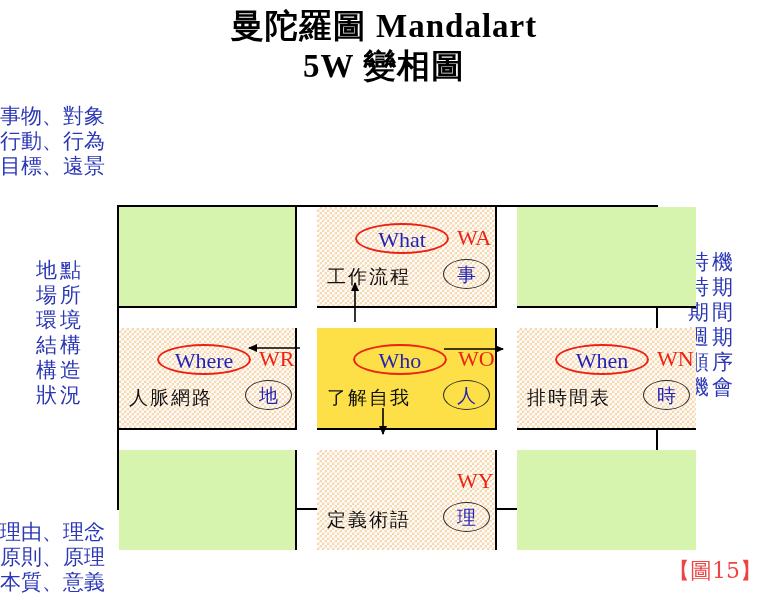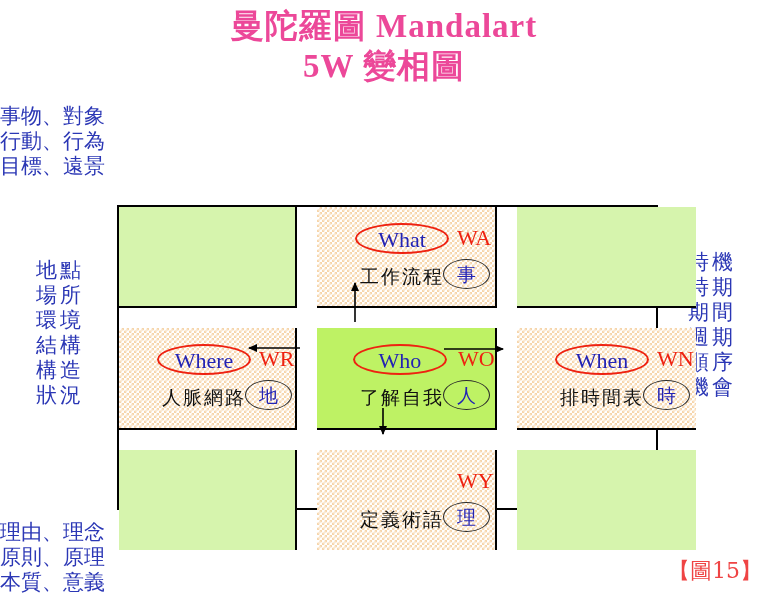--- a/index.html
+++ b/index.html
@@ -17,21 +17,21 @@
 
   
   #title-block {
     position: absolute;
     top: 6px;
     left: 0;
     width: 768px;
     text-align: center;
   }
   .title-line {
-    color: #ec4899;
+    color: #000000;
     font-weight: bold;
     font-size: 33px;
     line-height: 40px;
     letter-spacing: 1px;
     font-family: "Liberation Serif", "DejaVu Serif", serif;
   }
 
   
   .annot {
     position: absolute;
@@ -98,21 +98,21 @@
   .cell.checker {
     background-color: #ffffff;
     background-image:
       linear-gradient(45deg, #f6d5ab 25%, transparent 25%, transparent 75%, #f6d5ab 75%),
       linear-gradient(45deg, #f6d5ab 25%, transparent 25%, transparent 75%, #f6d5ab 75%);
     background-size: 5px 5px;
     background-position: 0 0, 2.5px 2.5px;
   }
   
   .cell.yellow {
-    background: #bef264;
+    background: #fde047;
   }
 
   
   .w-word {
     position: absolute;
     left: 38px;
     top: 16px;
     width: 94px;
     height: 31px;
     border: 2px solid #ee2211;
@@ -135,21 +135,20 @@
   }
   .cn-phrase {
     position: absolute;
     left: 10px;
     top: 57px;
     color: #111111;
     font-size: 19px;
     line-height: 24px;
     letter-spacing: 2px;
     font-family: "DejaVu Serif", "Liberation Serif", serif;
-    margin-left: 33px;
   }
   .cn-tag {
     position: absolute;
     left: 126px;
     top: 52px;
     width: 47px;
     height: 30px;
     border: 1px solid #2a2a2a;
     border-radius: 50%;
     color: #2323b4;

